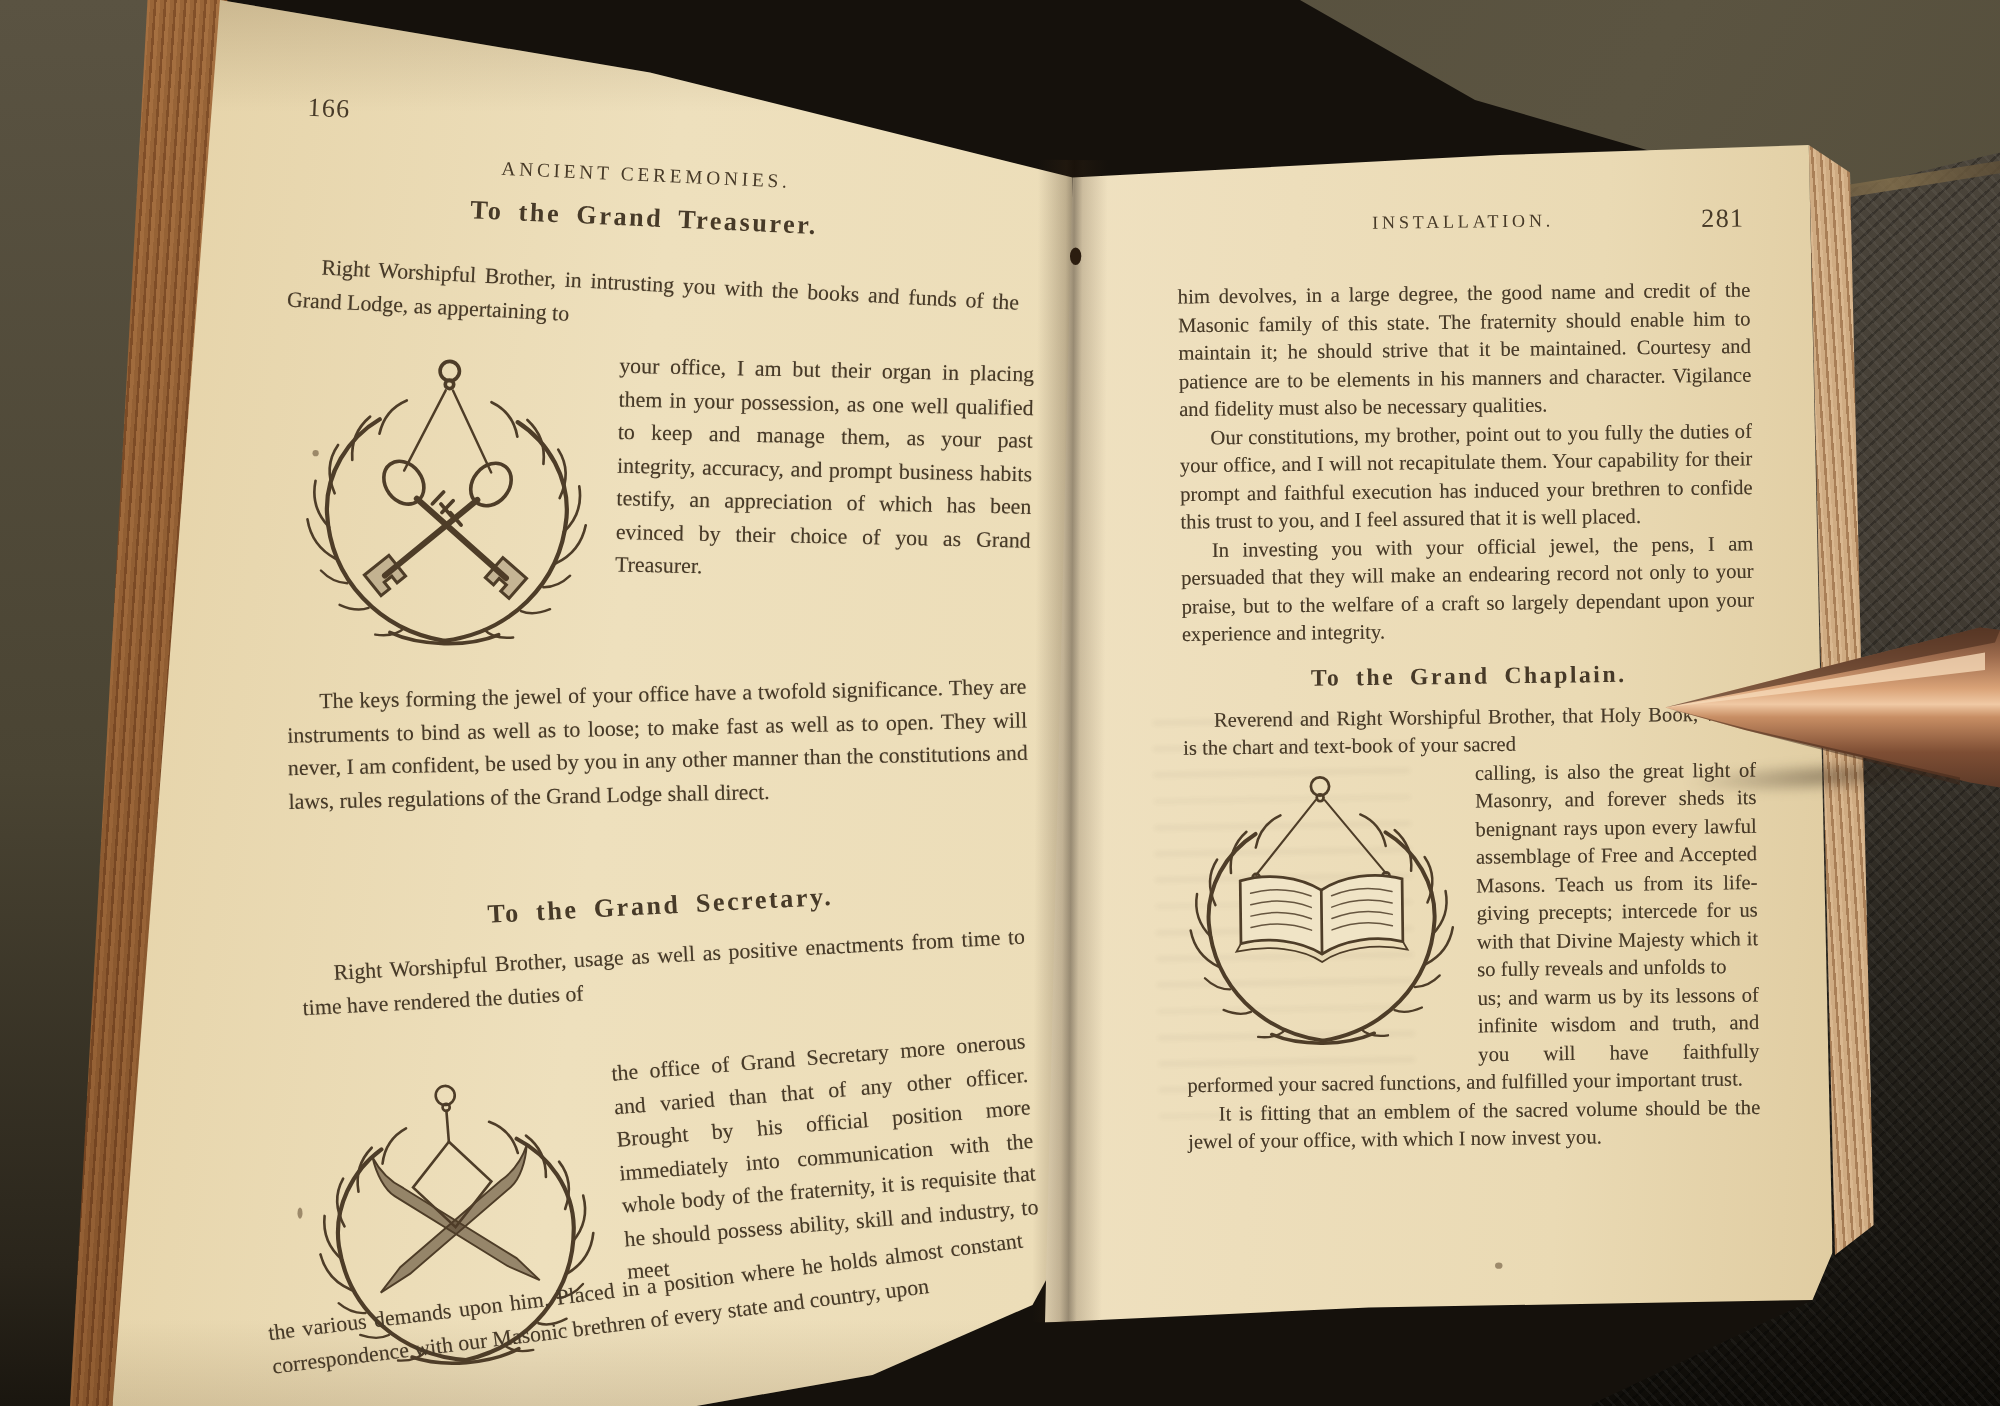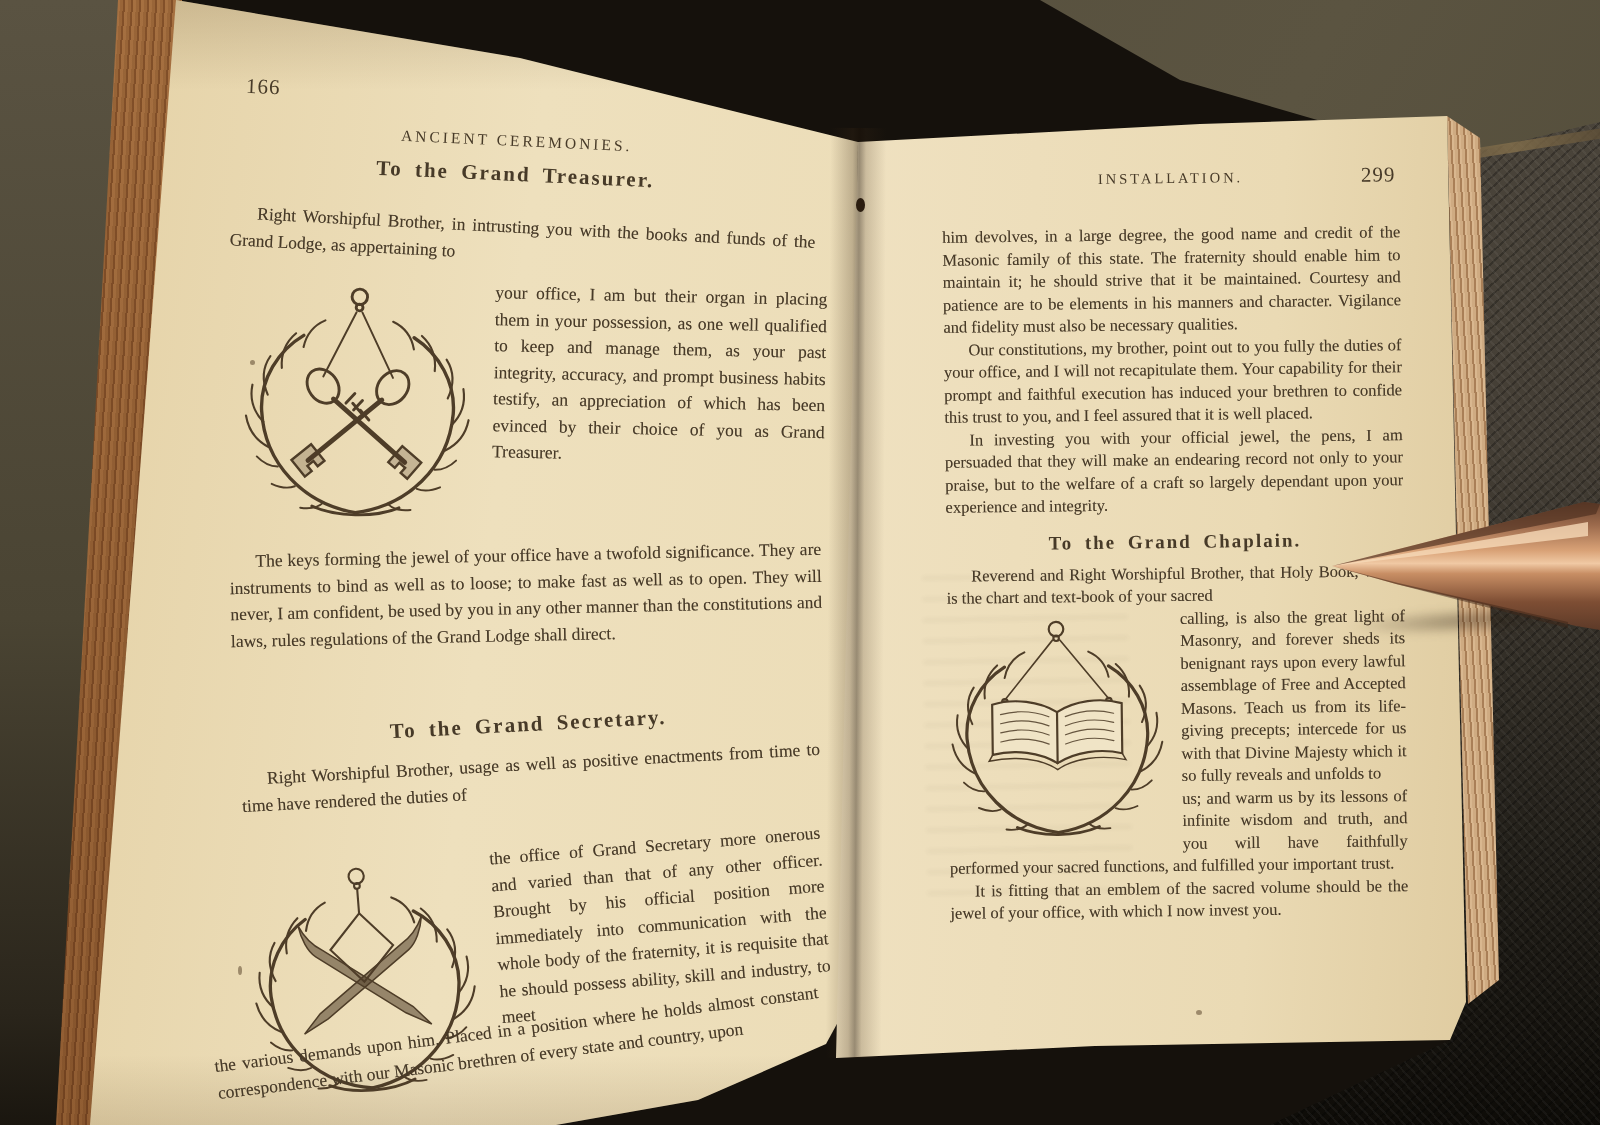--- a/index.html
+++ b/index.html
@@ -195,21 +195,21 @@
       </svg>
     </span>
     <p class="body-l">the office of Grand Secretary more onerous and varied than that of any other officer. Brought by his official position more immediately into communication with the whole body of the fraternity, it is requisite that he should possess ability, skill and industry, to meet</p>
   </div>
 
   <div class="blk body-l" style="left:214px;top:1016px;width:608px;transform:rotate(-7deg)">the various demands upon him. Placed in a position where he holds almost constant correspondence with our Masonic brethren of every state and country, upon</div>
 
   <div class="blk" style="left:946px;top:170px;width:458px;transform:rotate(-0.7deg)">
     <div class="hdr-row">
       <div class="runhead" style="font-size:14.5px">INSTALLATION.</div>
-      <div class="pagenum pn-right">299</div>
+      <div class="pagenum pn-right">281</div>
     </div>
     <p class="body-r">him devolves, in a large degree, the good name and credit of the Masonic family of this state. The fraternity should enable him to maintain it; he should strive that it be maintained. Courtesy and patience are to be elements in his manners and character. Vigilance and fidelity must also be necessary qualities.</p>
     <p class="body-r indent">Our constitutions, my brother, point out to you fully the duties of your office, and I will not recapitulate them. Your capability for their prompt and faithful execution has induced your brethren to confide this trust to you, and I feel assured that it is well placed.</p>
     <p class="body-r indent">In investing you with your official jewel, the pens, I am persuaded that they will make an endearing record not only to your praise, but to the welfare of a craft so largely dependant upon your experience and integrity.</p>
 
     <div class="head head-r">To the Grand Chaplain.</div>
     <p class="body-r indent">Reverend and Right Worshipful Brother, that Holy Book, which is the chart and text-book of your sacred</p>
 
     <div>
       <span class="emblem" style="margin-right:15px">

